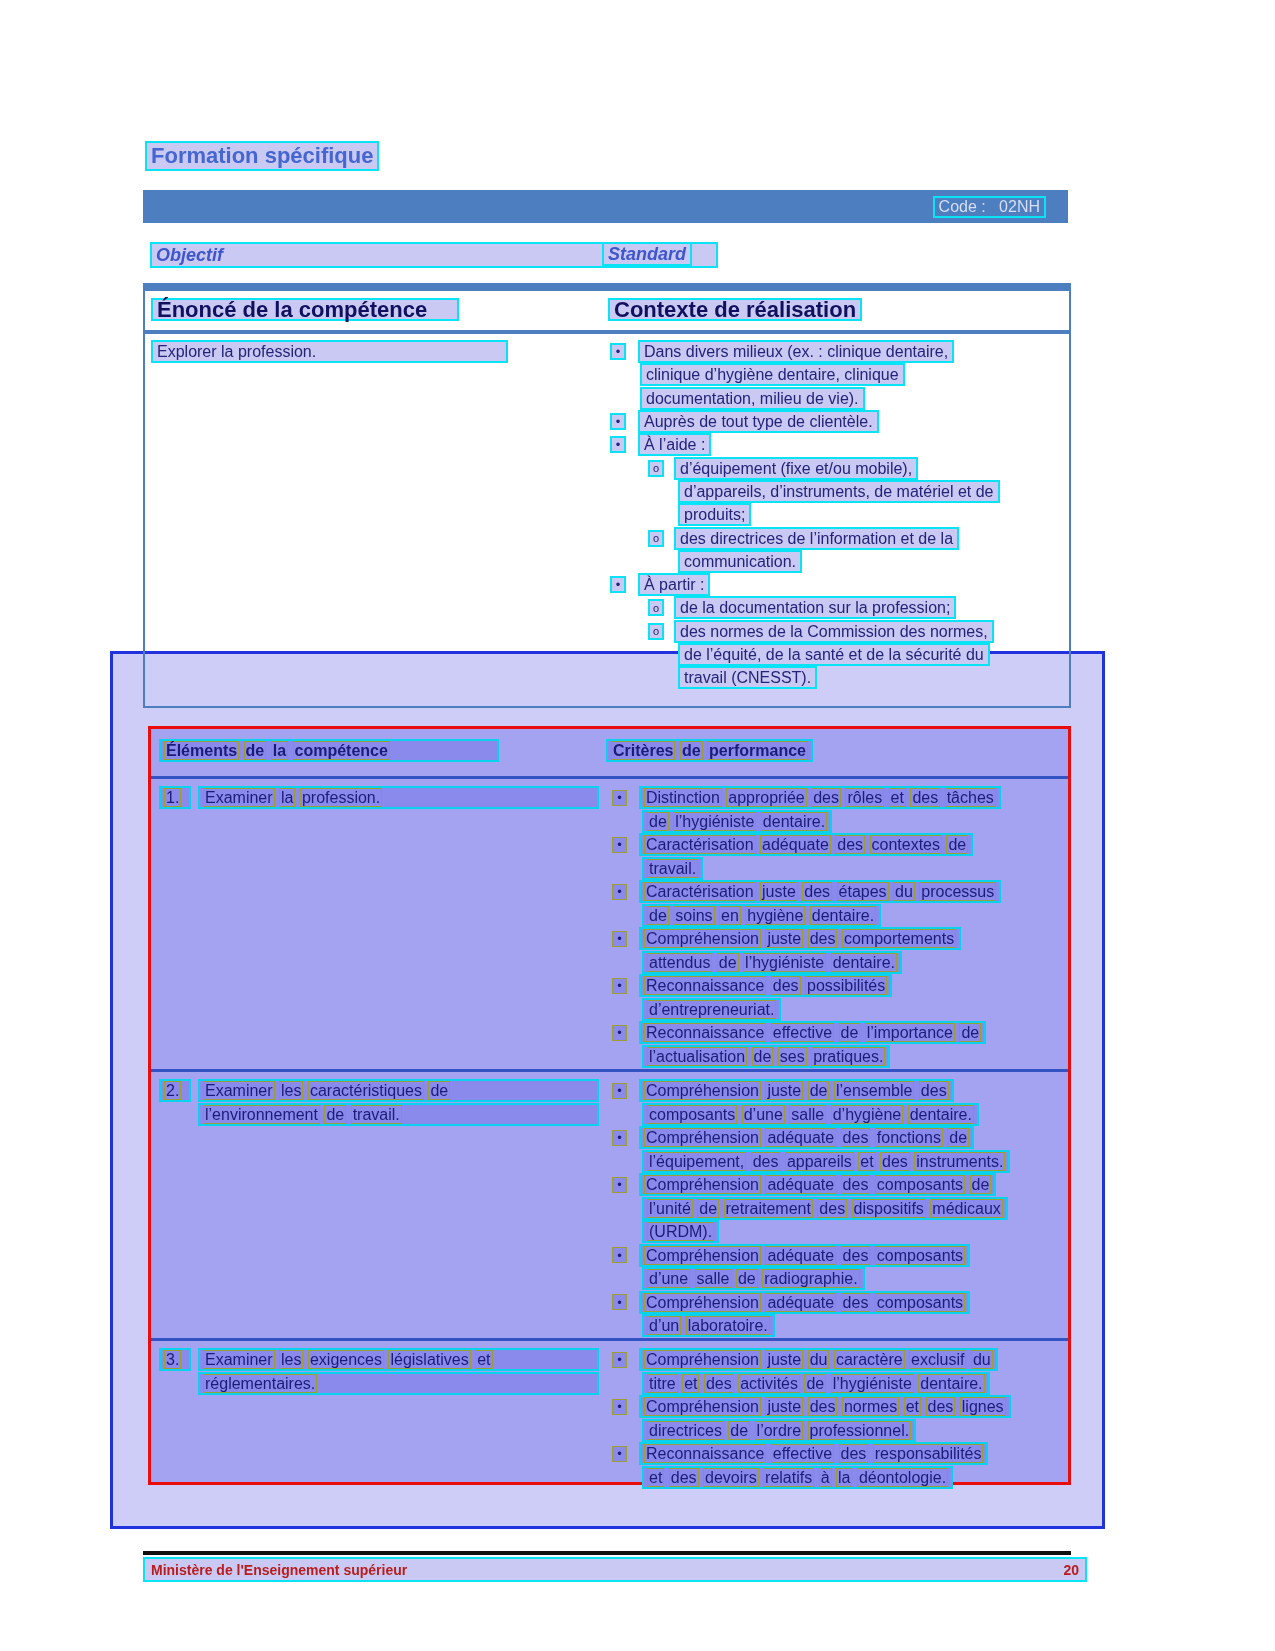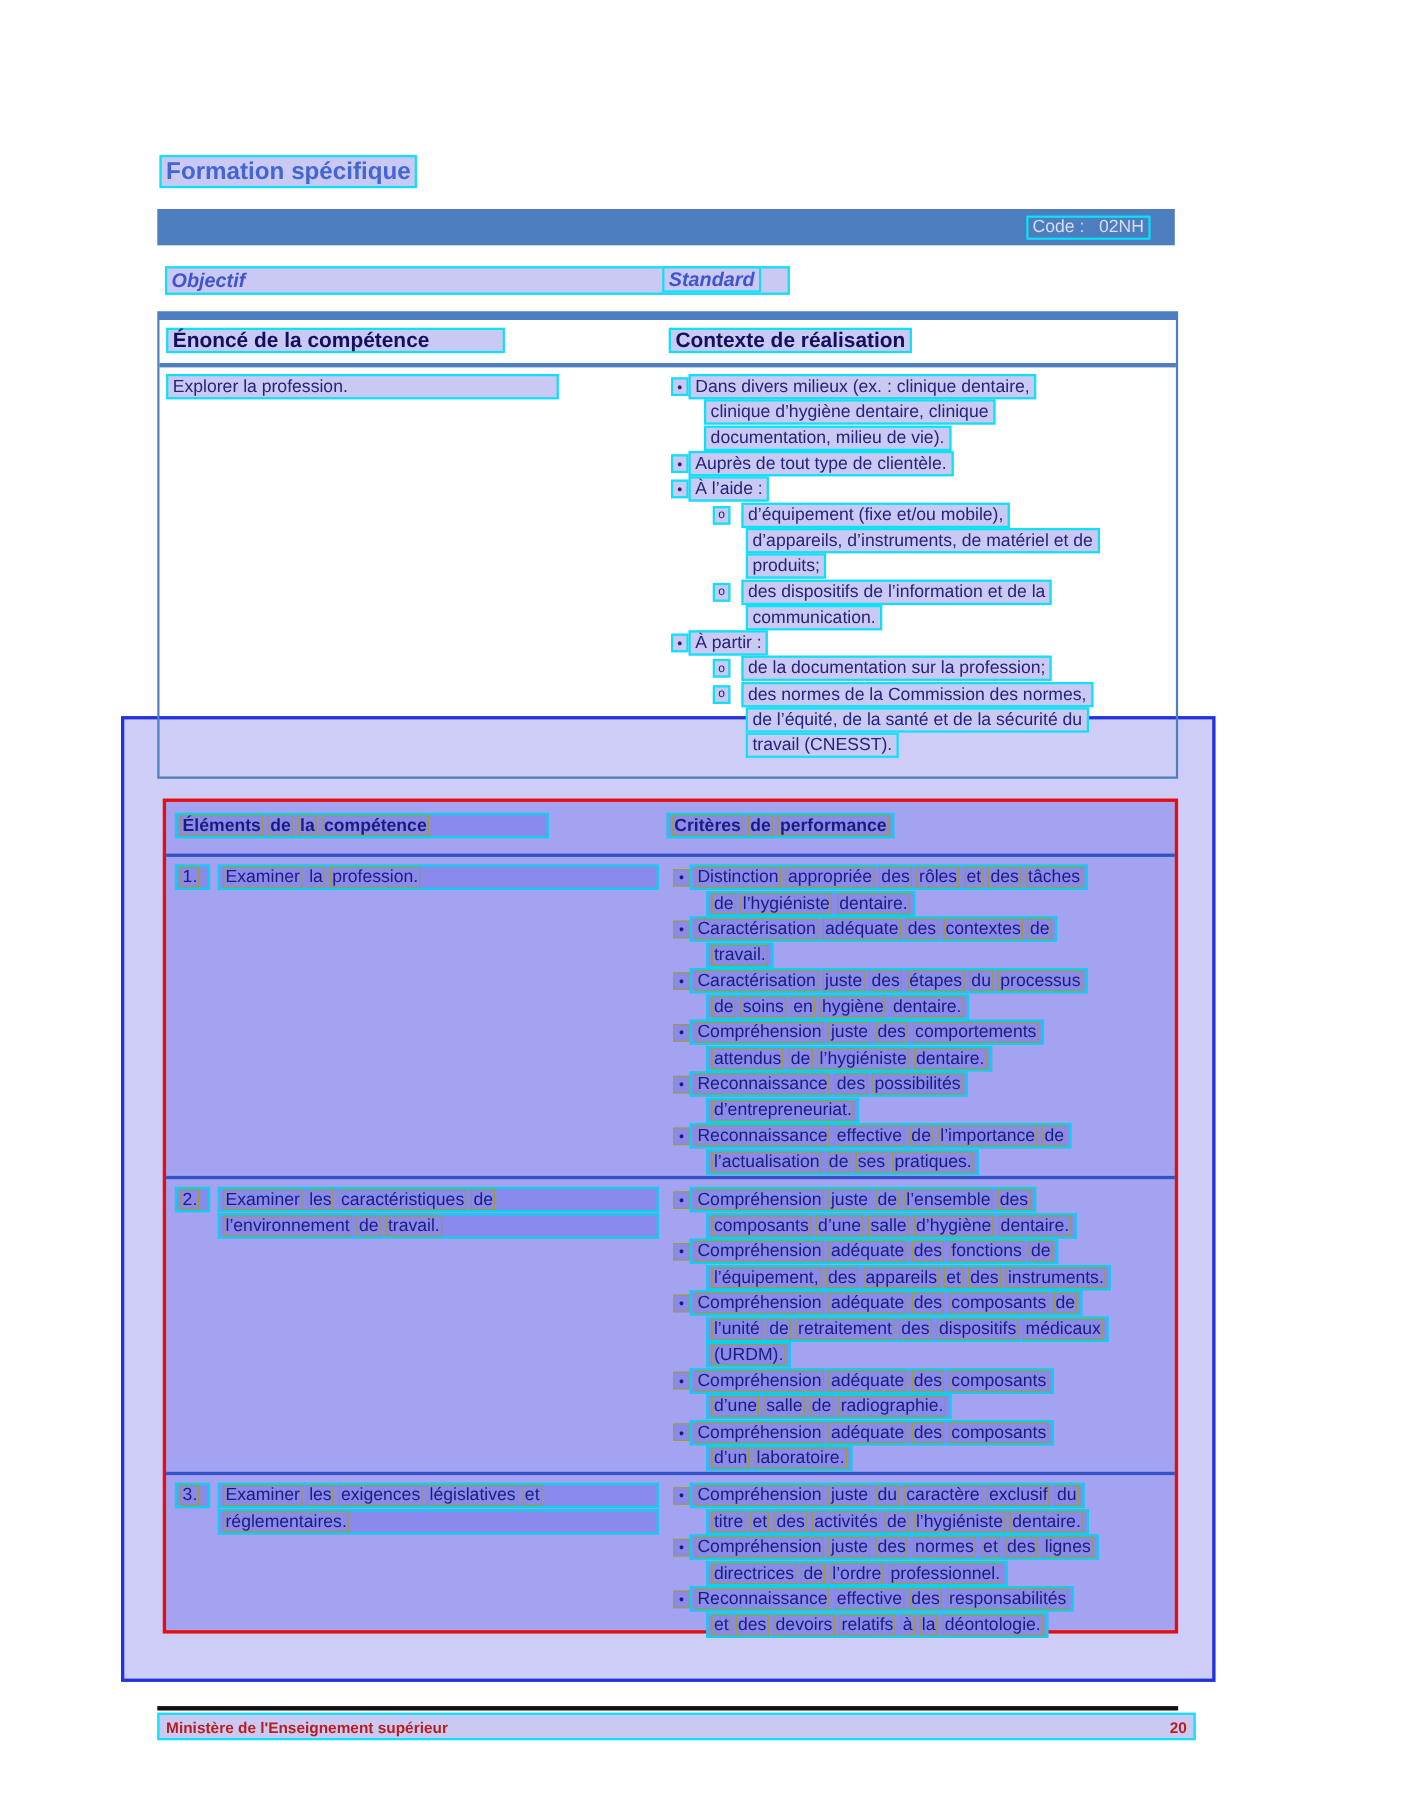--- a/index.html
+++ b/index.html
@@ -4,21 +4,21 @@
 <style>
   html,body { margin:0; padding:0; background:#ffffff; }
   body { width:1275px; height:1651px; position:relative;
          font-family:"Liberation Sans", sans-serif; color:#23237a; }
   .page { position:absolute; inset:0; }
 
   
   .hl { background:#c9c9f3; border:2px solid #0ae2f5; padding:0 4px;
         display:inline-block; line-height:19px; white-space:nowrap; font-size:16px; }
   .nofill { background:transparent; }
-  .th { font-weight:bold; color:#10105e; font-size:19px; }
+  .th { font-weight:bold; color:#10105e; font-size:22px; }
 
   
   .title { position:absolute; left:145px; top:141px; font-size:22px; font-weight:bold;
            color:#4466d0; line-height:26px; }
 
   
   .bluebar { position:absolute; left:143px; top:190px; width:925px; height:33px;
              background:#4d7ebf; display:flex; align-items:center;
              justify-content:flex-end; padding-right:22px; box-sizing:border-box; }
   .code { color:#d6def5; font-size:16px; white-space:pre; line-height:18px; }
@@ -43,21 +43,21 @@
 
   .cline { display:flex; align-items:center; height:23.3px; }
   .bullet { display:none; }
   .cline[data-b="dot"]>.bullet, .cline[data-b="circ"]>.bullet {
       display:flex; align-items:center; justify-content:center;
       width:12px; height:13px; background:#c9c9f3; border:2px solid #0ae2f5;
       font-size:13px; color:#23237a; }
   .cline[data-b="dot"]>.bullet::before { content:"•"; }
   .cline[data-b="circ"]>.bullet::before { content:"o"; font-size:11px; }
   .cline[data-b="dot"]>.bullet { margin-left:2px; }
-  .cline[data-b="dot"]>.hl, .cline[data-b="dot"]>.hl2 { }
+  .cline[data-b="dot"]>.hl, .cline[data-b="dot"]>.hl2 { margin-left:12px; }
   .cline[data-b="none"] { padding-left:32px; }
   .cline[data-b="circ"]>.bullet { margin-left:40px; }
   .cline[data-b="circ"]>.hl { margin-left:10px; }
   .cline[data-b="none2"] { padding-left:70px; }
 
   
   .obox { position:absolute; left:110px; top:651px; width:995px; height:878px;
           background:#cdcdf7; border:3px solid #2233dd; box-sizing:border-box; z-index:1; }
 
   
@@ -150,21 +150,21 @@
           <div class="cline" data-b="none2">
 
           <span class="hl">d’appareils, d’instruments, de matériel et de</span>
         </div>
           <div class="cline" data-b="none2">
 
           <span class="hl">produits;</span>
         </div>
           <div class="cline" data-b="circ">
           <span class="bullet"></span>
-          <span class="hl">des dispositifs de l’information et de la</span>
+          <span class="hl">des directrices de l’information et de la</span>
         </div>
           <div class="cline" data-b="none2">
 
           <span class="hl">communication.</span>
         </div>
           <div class="cline" data-b="dot">
           <span class="bullet"></span>
           <span class="hl">À partir :</span>
         </div>
           <div class="cline" data-b="circ">

